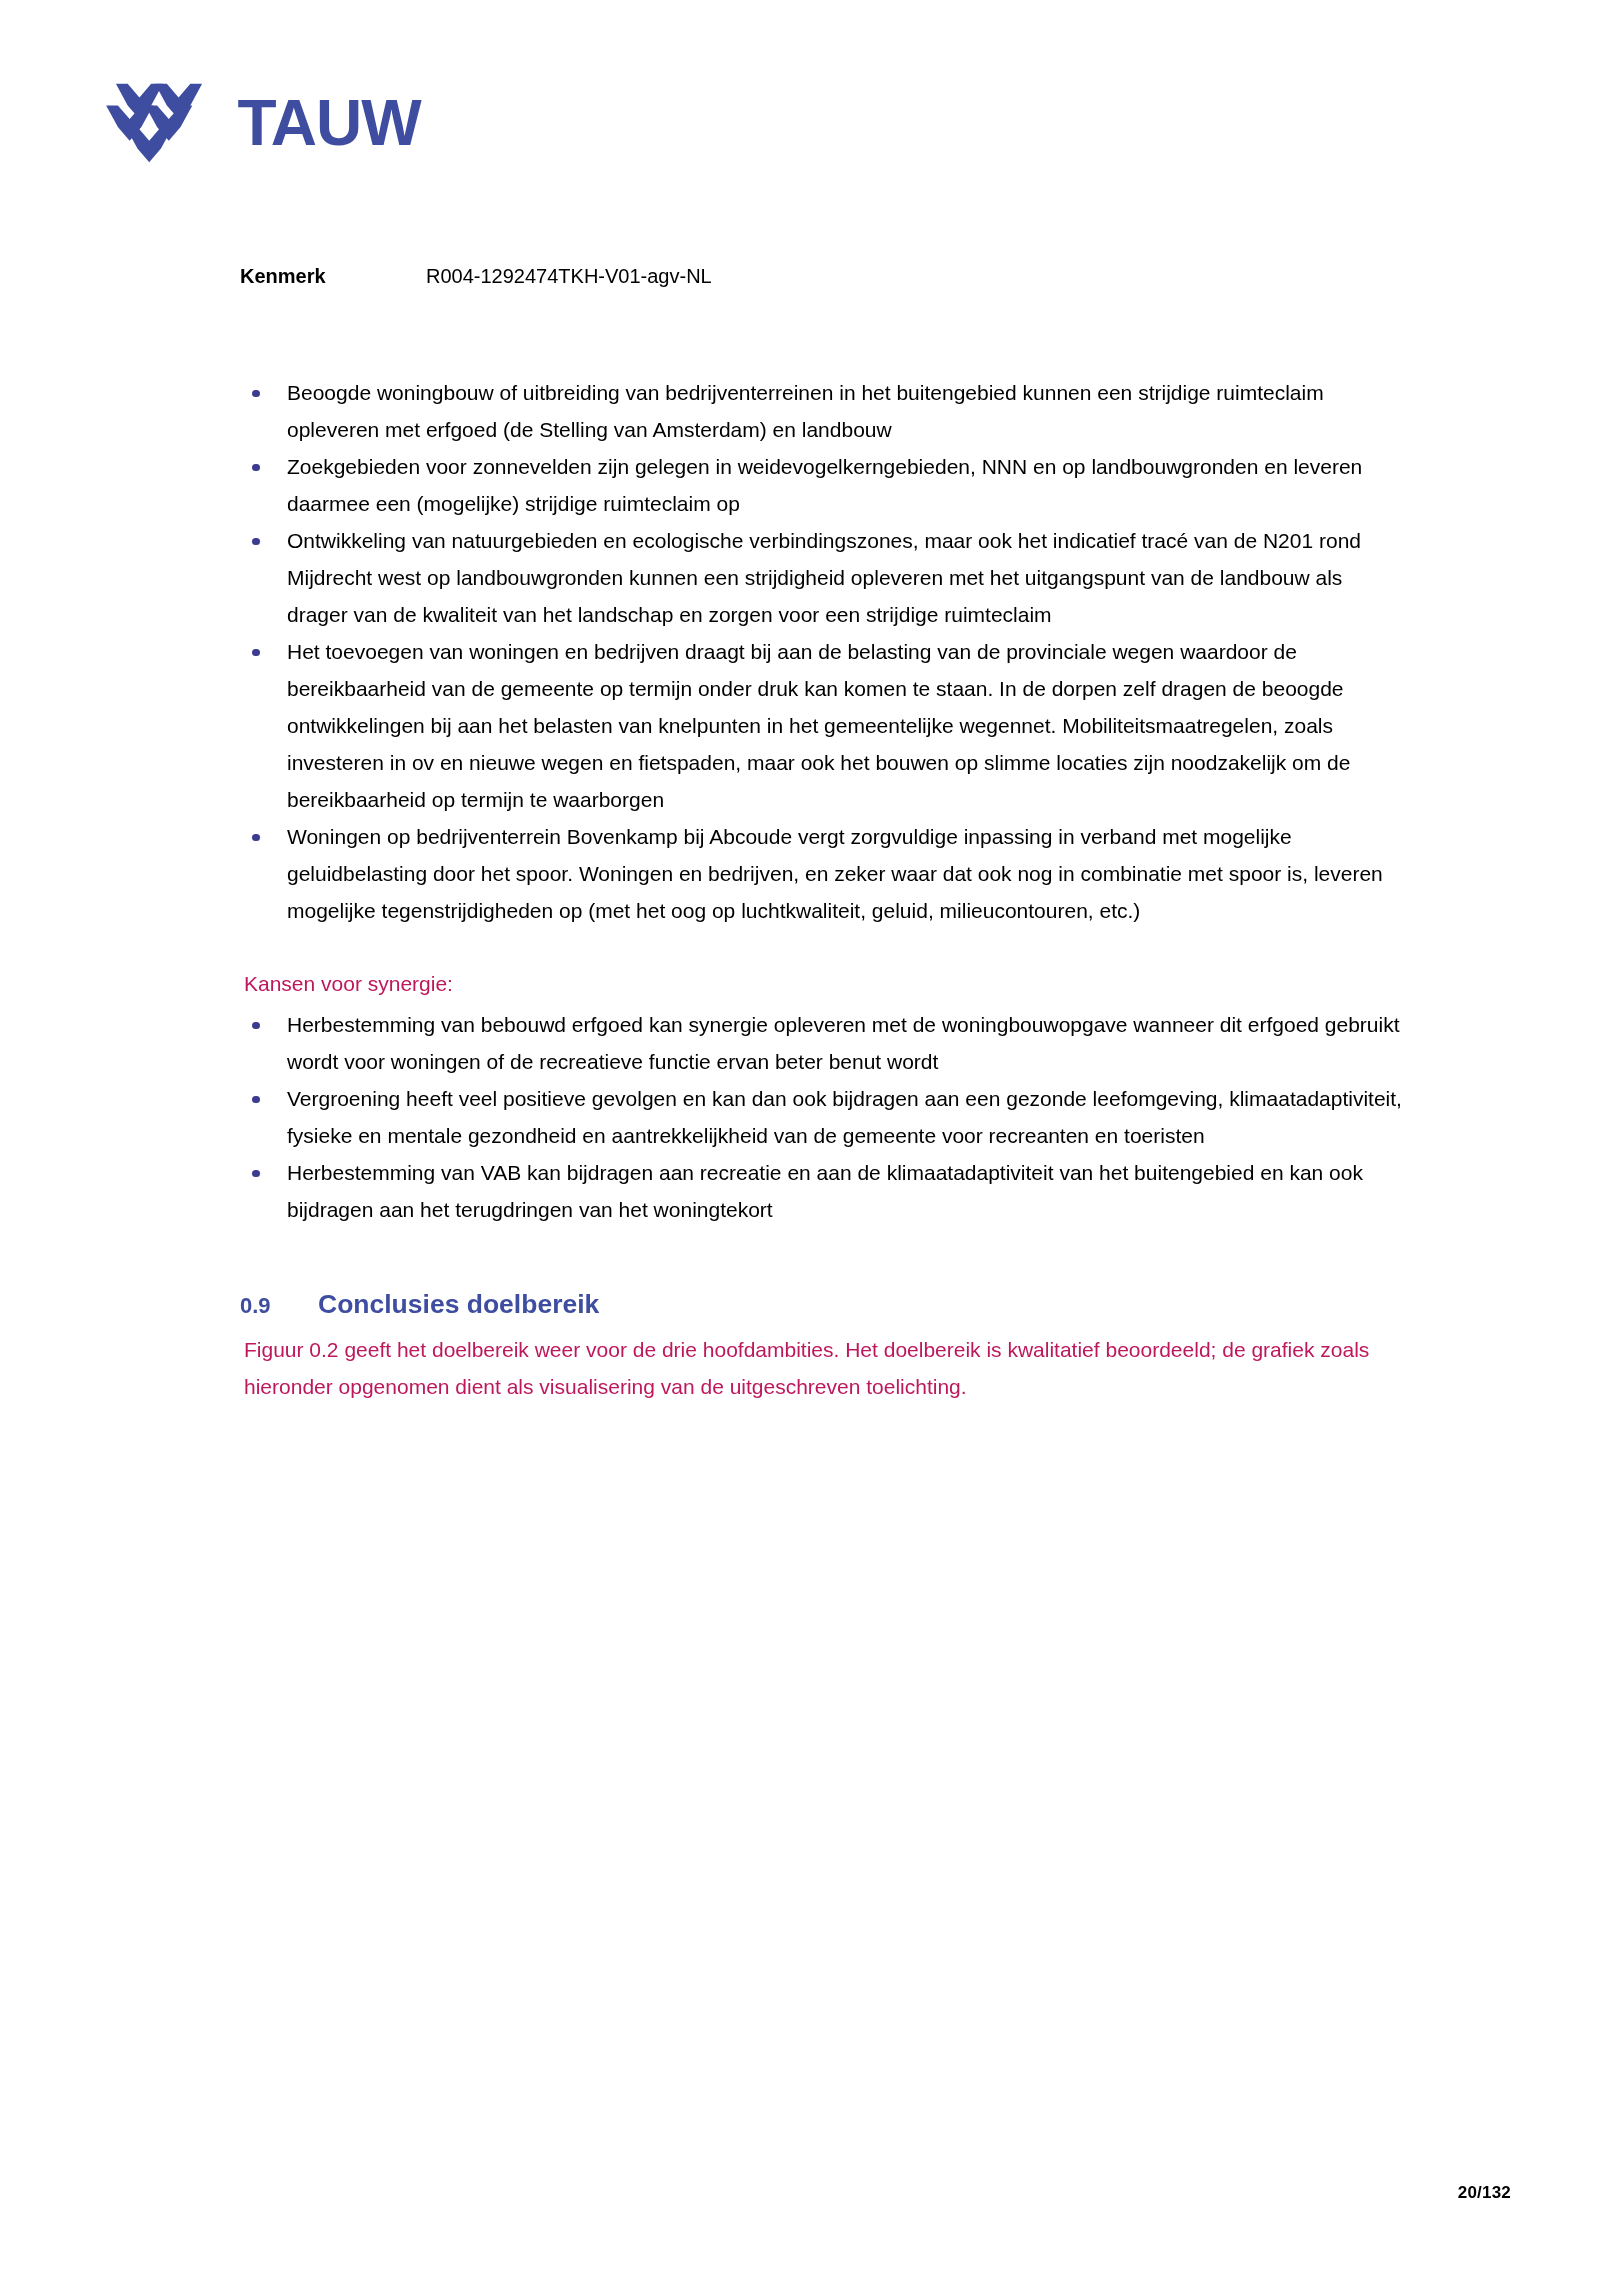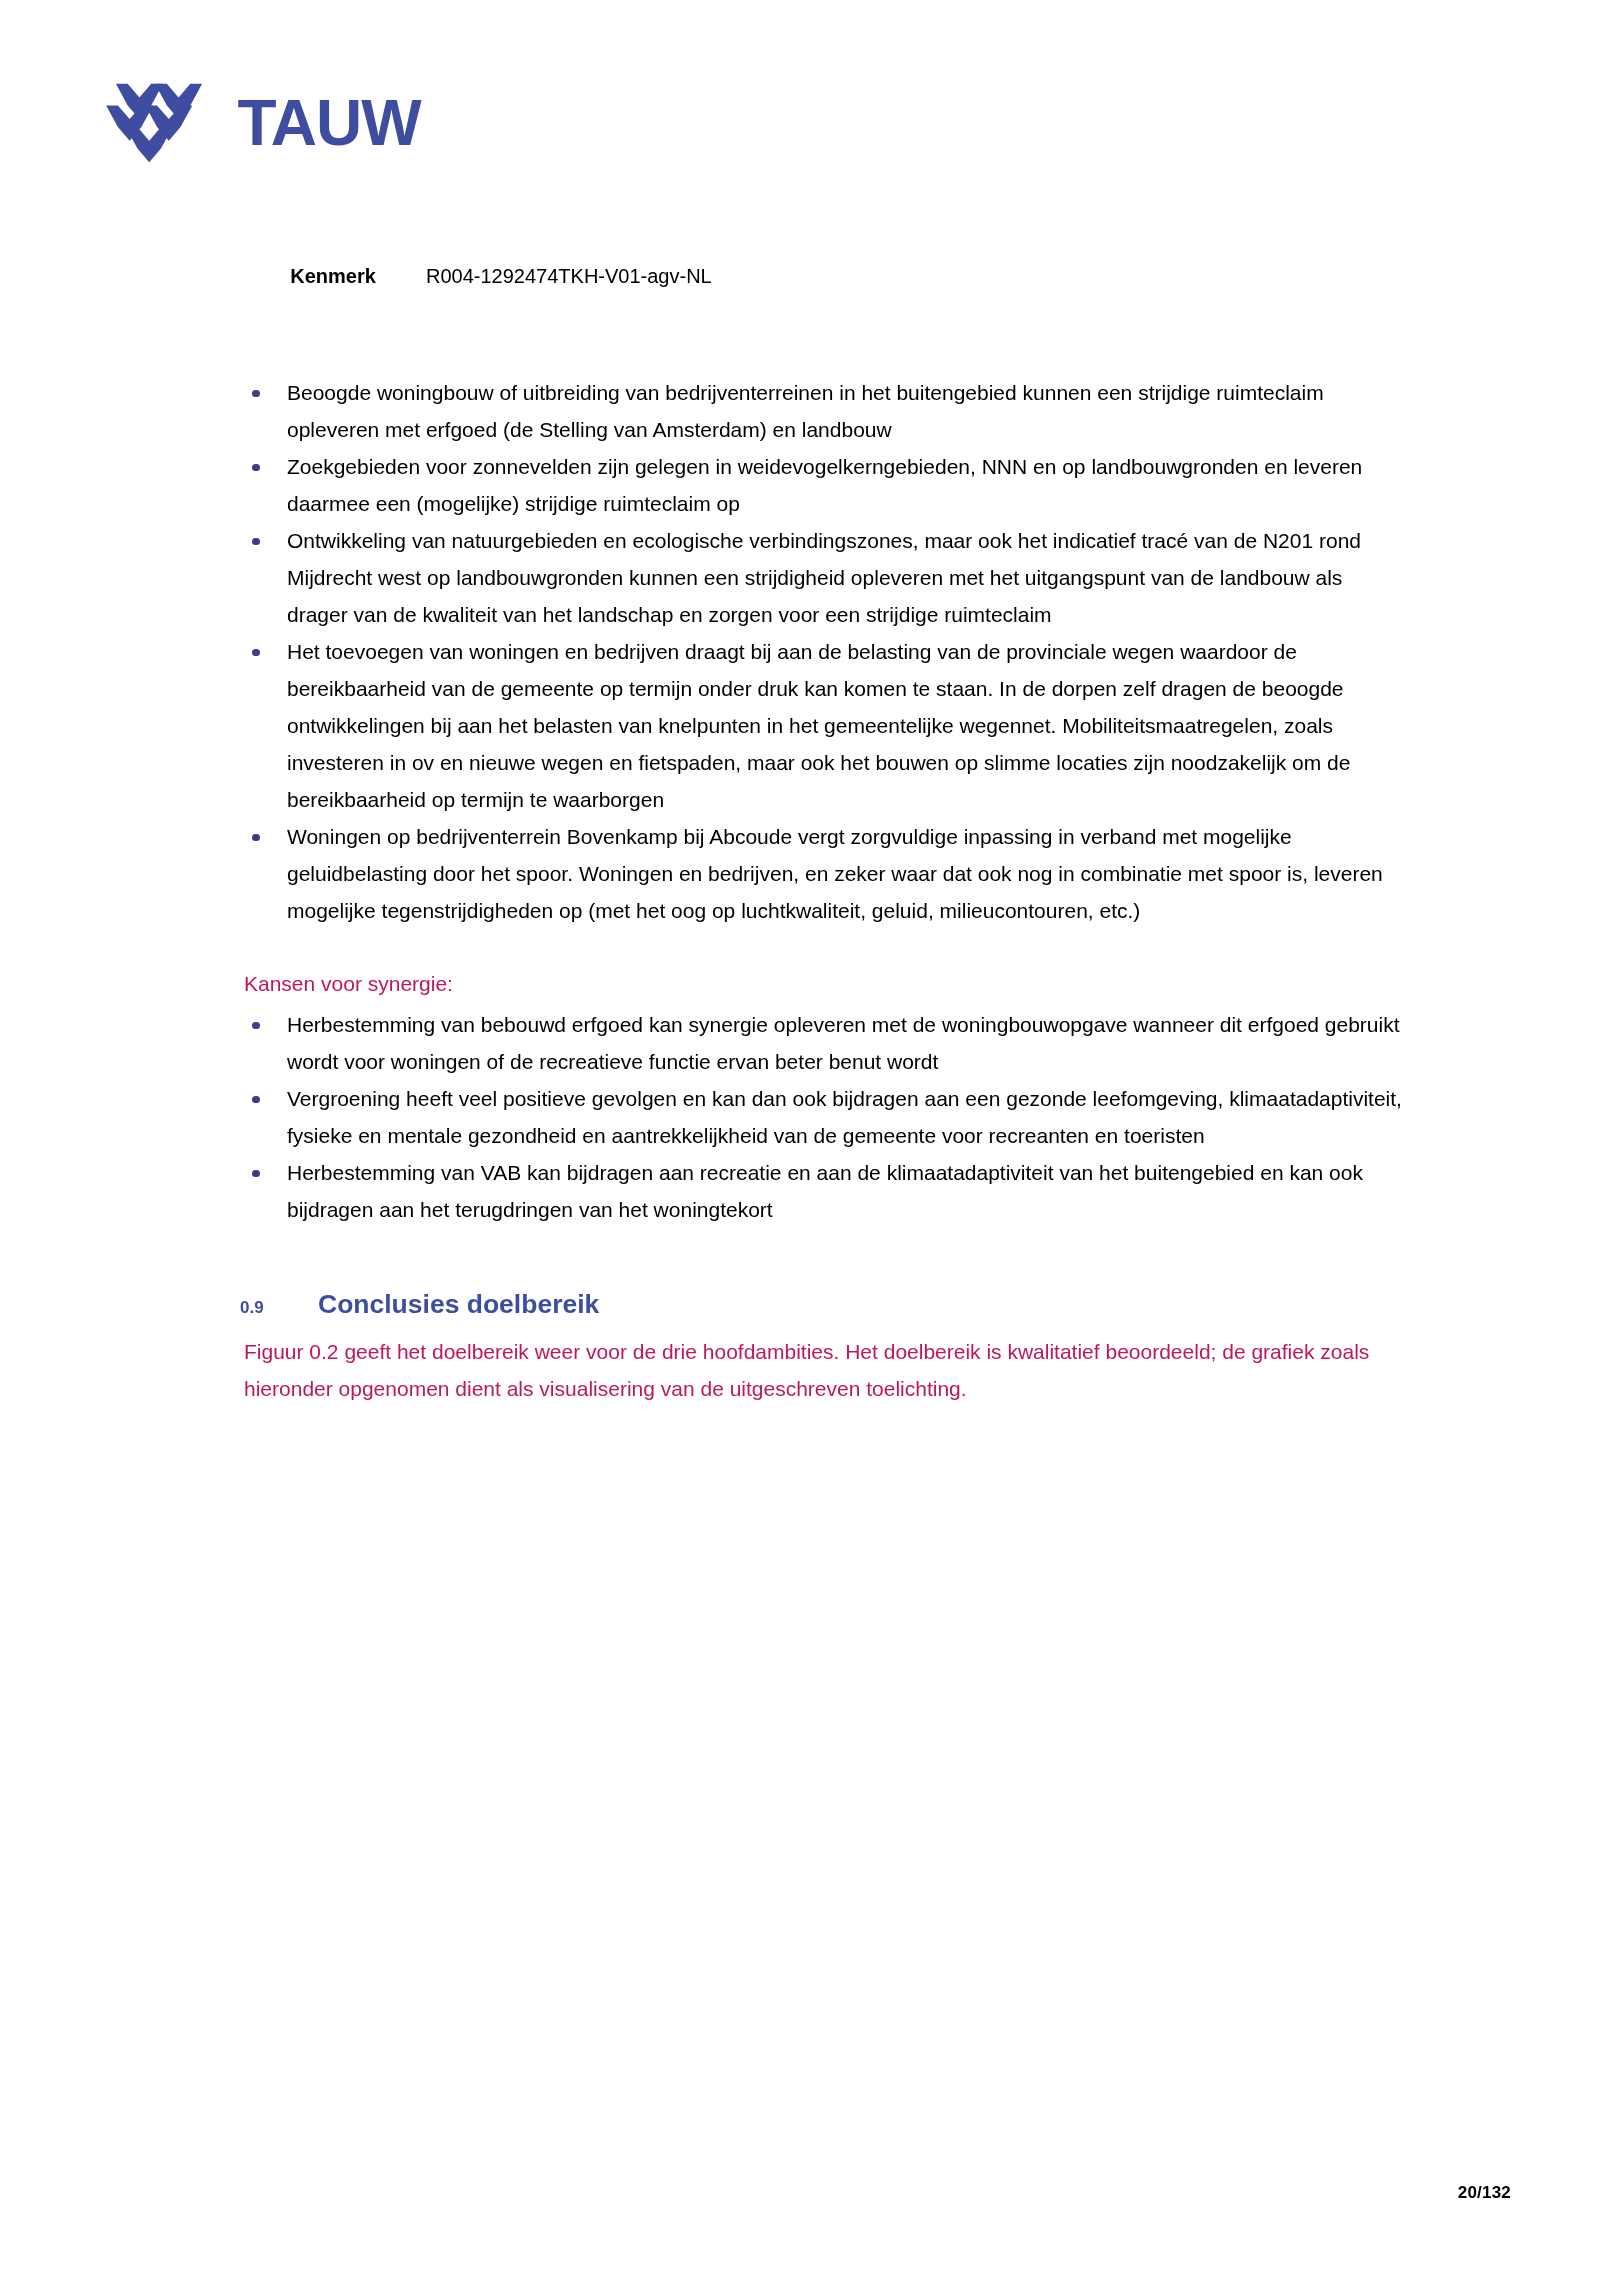--- a/index.html
+++ b/index.html
@@ -51,21 +51,20 @@
     display: flex;
     align-items: baseline;
     font-size: 20px;
     line-height: 27.4px;
   }
   .kenmerk-label {
     font-weight: 700;
     width: 186px;
     flex: 0 0 186px;
     color: #000;
-    text-align: center;
   }
   .kenmerk-value {
     font-weight: 400;
     color: #000;
     white-space: nowrap;
     margin-top: 13px;
   }
 
   
   .content {
@@ -107,21 +106,21 @@
   }
 
   
   .heading-row {
     display: flex;
     align-items: baseline;
     margin-top: 57px;
     color: #3f4da0;
   }
   .heading-num {
-    font-size: 17px;
+    font-size: 22px;
     font-weight: 700;
     width: 78px;
     flex: 0 0 78px;
     line-height: 39px;
   }
   .heading-text {
     font-size: 26.5px;
     font-weight: 700;
     line-height: 39px;
   }

